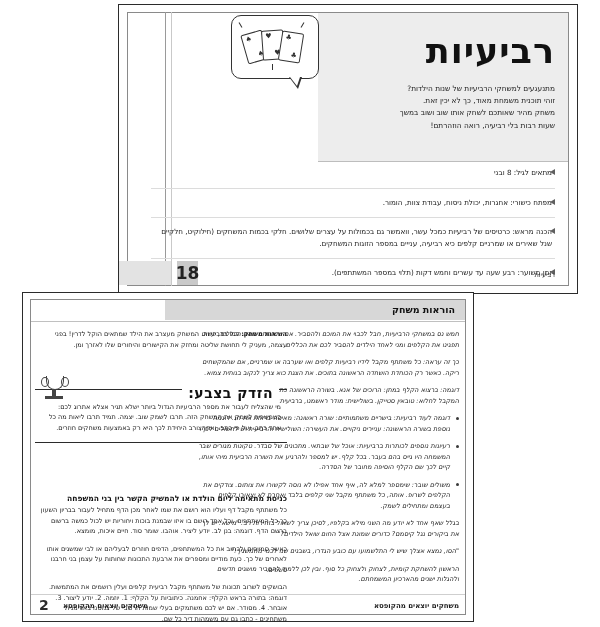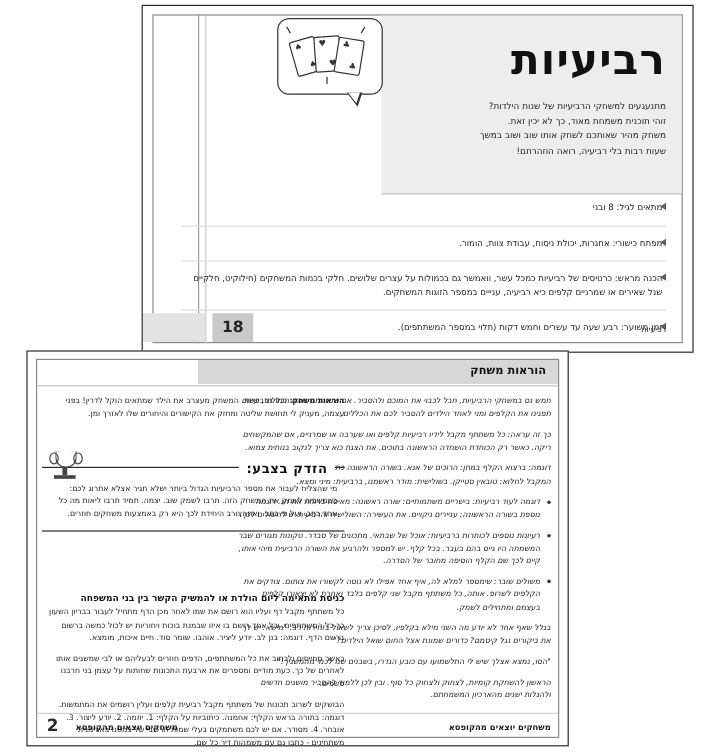--- a/index.html
+++ b/index.html
@@ -182,25 +182,25 @@
     right: 22px;
     bottom: 14px;
     font-size: 6.5px;
     color: #333;
     direction: rtl;
   }
   .page-num-box {
     position: absolute;
     left: 58px;
     bottom: 8px;
-    width: 34px;
+    width: 21px;
     height: 24px;
     background: #c9c9c9;
     color: #222;
-    font-size: 13px;
+    font-size: 17px;
     font-weight: bold;
     display: flex;
     align-items: center;
     justify-content: center;
   }
   .side-tab {
     position: absolute;
     left: 0px;
     bottom: 8px;
     width: 52px;
@@ -299,21 +299,21 @@
     text-align: right;
     font-size: 6.5px;
     line-height: 1.6;
   }
   .tipbox .tip-title {
     position: absolute;
     right: 8px;
     top: -8px;
     background: #fff;
     padding: 0 6px;
-    font-size: 11px;
+    font-size: 14px;
     font-weight: bold;
     color: #111;
     letter-spacing: 0.5px;
   }
   .trophy {
     position: absolute;
     left: 6px;
     top: -16px;
     width: 26px;
     height: 32px;

